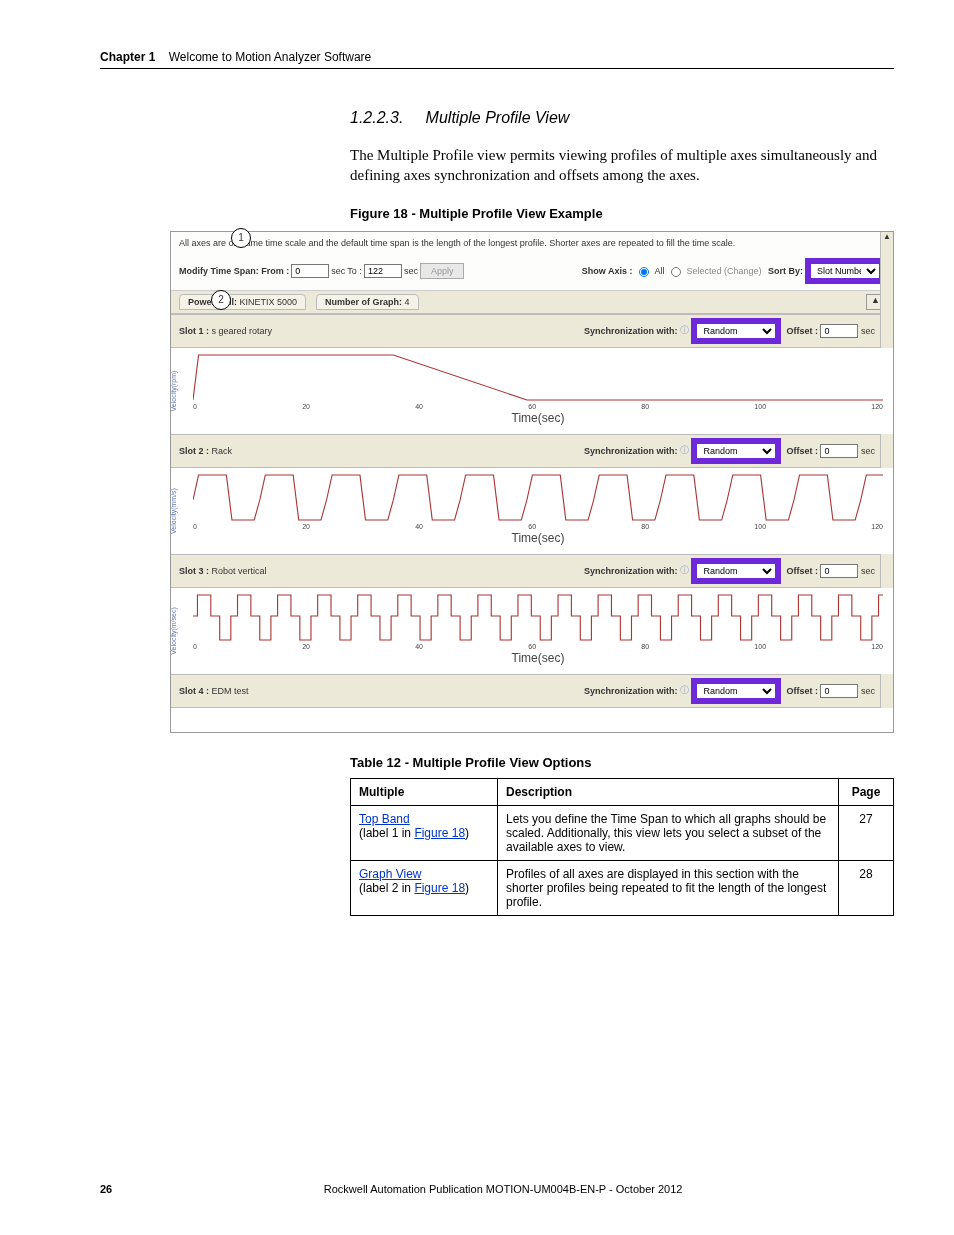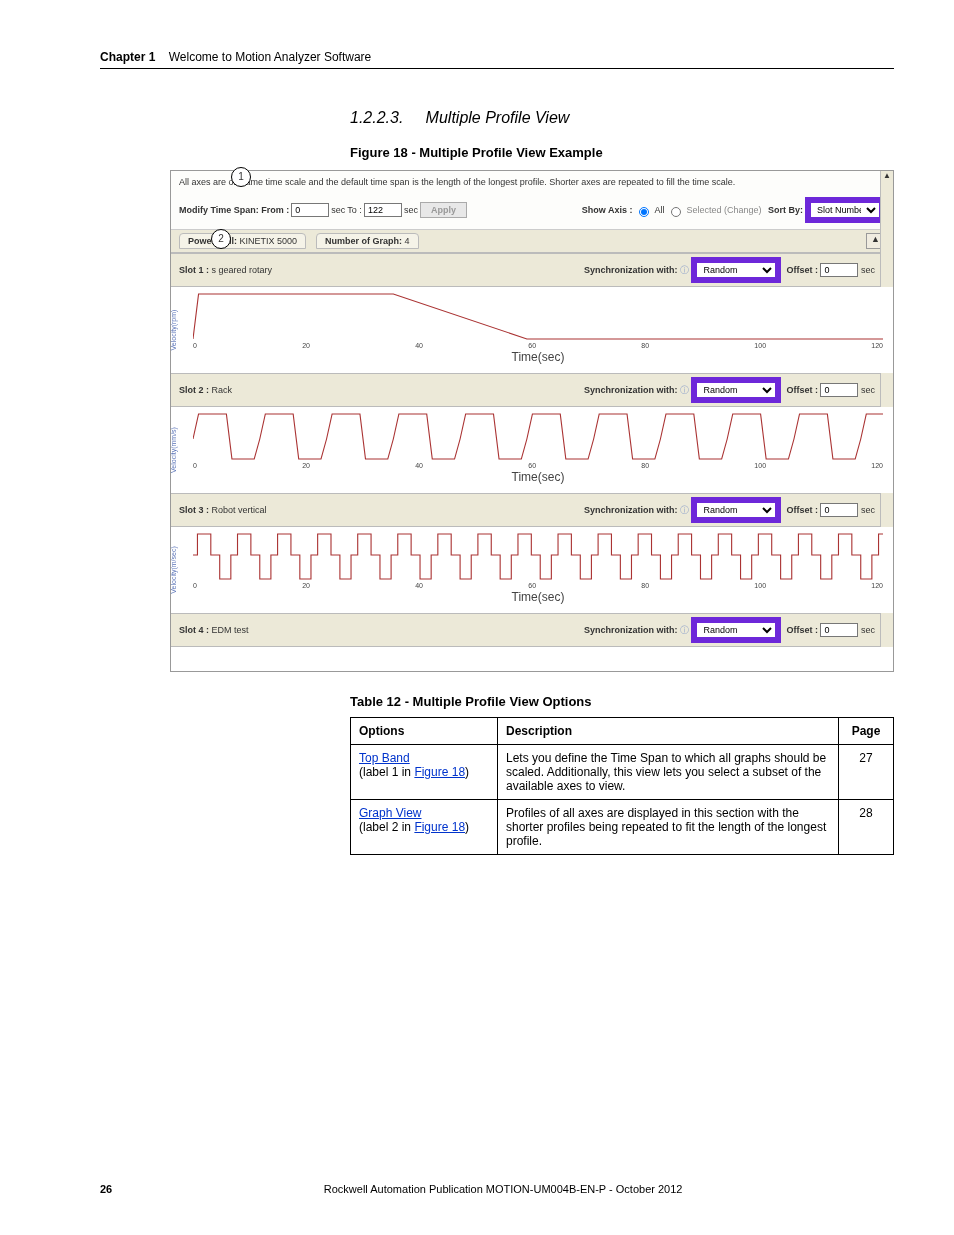--- a/index.html
+++ b/index.html
@@ -63,21 +63,20 @@
     font-size: 9px;
     width: 30px;
     background: #fff;
   }
   .ss-btn {
     border: 1px solid #aaa;
     background: #e8e8e8;
     color: #999;
     padding: 2px 10px;
     font-size: 9px;
-    font-weight: bold;
   }
   .ss-radio { width: 10px; height: 10px; }
   .ss-select {
     border: 6px solid #6d28d9;
     background: #fff;
     font-size: 9px;
     padding: 1px 2px;
   }
   .rail-header {
     background: #ece9d8;
@@ -194,20 +193,21 @@
     <span class="chapter-label">Chapter 1</span>
     <span class="chapter-title">Welcome to Motion Analyzer Software</span>
   </div>
 
   <div class="content-indent">
     <div class="section-heading">
       <span>1.2.2.3.</span>
       &nbsp;&nbsp;&nbsp;
       <span>Multiple Profile View</span>
     </div>
+    <div class="body-text">The Multiple Profile view permits viewing profiles of multiple axes simultaneously and defining axes synchronization and offsets among the axes.</div>
     <div class="figure-caption">Figure 18 - Multiple Profile View Example</div>
   </div>
 
   <div class="screenshot">
     <div class="callout" style="left:60px; top:-4px;">1</div>
     <div class="callout" style="left:40px; top:58px;">2</div>
 
     <div class="scrollbar-r">
       <span style="font-size:8px;">▲</span>
       <div style="flex:1"></div>
@@ -362,21 +362,21 @@
       </div>
       <div class="chart-area"></div>
     </div>
   </div>
 
   <div class="content-indent">
     <div class="table-caption">Table 12 - Multiple Profile View Options</div>
     <table class="opts">
       <tbody>
           <tr>
-        <th style="width:130px">Options</th>
+        <th style="width:130px">Multiple</th>
         <th>Description</th>
         <th class="page">Page</th>
       </tr>
       <tr>
         <td>
           <a href="#" class="klink">Top Band</a><br>
           <span>(label 1 in </span><a href="#" class="klink">Figure 18</a><span>)</span>
         </td>
         <td>Lets you define the Time Span to which all graphs should be scaled. Additionally, this view lets you select a subset of the available axes to view.</td>
         <td class="page">27</td>

